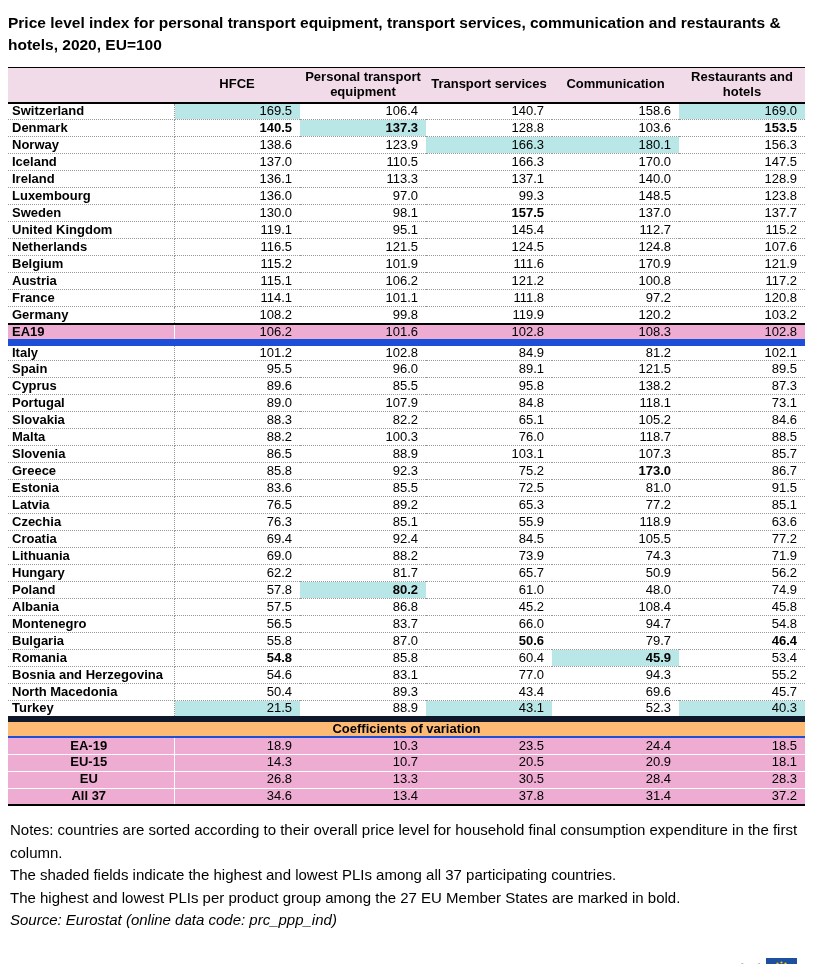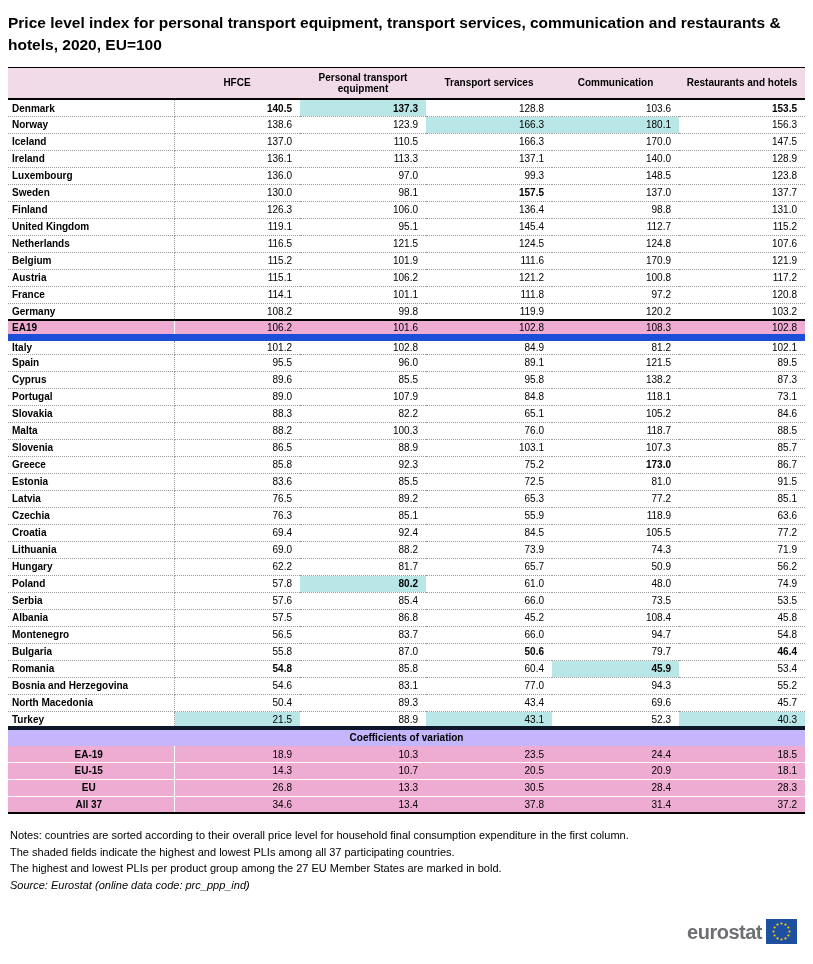--- a/index.html
+++ b/index.html
@@ -18,21 +18,21 @@
     font-family:"Liberation Sans",sans-serif;color:#000;
     overflow:hidden;
   }
   .page{padding:10px 8px 12px 8px;}
   .title{
     font-size:15.5px;font-weight:bold;line-height:1.45;
     margin:2px 0 10px 0;max-width:792px;
   }
   table.pli{
     border-collapse:collapse;width:797px;table-layout:fixed;
-    font-size:10px;
+    font-size:13px;
   }
   table.pli th{
     background:var(--header-pink);
     font-weight:bold;text-align:center;vertical-align:middle;
     border-top:1px solid #000;border-bottom:2px solid #000;
     padding:2px 3px;height:32px;line-height:1.15;
   }
   table.pli td{
     height:17px;padding:0 8px 0 4px;line-height:1.1;
     border-bottom:1px dotted var(--grid-dot);
@@ -40,32 +40,32 @@
   }
   td.country{font-weight:bold;border-right:1px dotted var(--grid-dot);}
   td.value{text-align:right;}
   td.b{font-weight:bold;}
   td.shaded{background:var(--shaded);}
   tr.aggregate td{
     background:var(--row-pink);
     border-top:2px solid #000;border-bottom:7px solid #1d4ed8;
   }
   tr.aggregate td.country{border-right-color:transparent;}
-  tbody.main tr:last-child td{border-bottom:4px solid #0f172a;}
+  tbody.main tr:last-child td{border-bottom:6px solid #0f172a;}
   tr.section-row td{
-    text-align:center;font-weight:bold;background:#c4b5fd;
-    border-bottom:2px solid #c4b5fd;height:17px;padding:0;
+    text-align:center;font-weight:bold;background:#fdba74;
+    border-bottom:2px solid #1d4ed8;height:17px;padding:0;
   }
   tbody.coef td{
     background:var(--row-pink);
     border-bottom:1px dotted #fff;
   }
   tbody.coef td.country{border-right-color:transparent;text-align:center;}
   tbody.coef tr:last-child td{border-bottom:2px solid #000;}
-  .notes{margin:13px 0 0 2px;font-size:11px;line-height:1.5;}
+  .notes{margin:13px 0 0 2px;font-size:15px;line-height:1.5;}
   .notes .src{font-style:italic;}
   .footer{
     display:flex;justify-content:flex-end;align-items:center;
     margin:26px 8px 0 0;gap:4px;
   }
   .logo-text{
     font-size:20px;font-weight:bold;color:var(--logo-gray);
     letter-spacing:-0.5px;line-height:1;
   }
   .logo-flag{display:block;}
@@ -91,20 +91,28 @@
         <th></th>
         <th>HFCE</th>
         <th>Personal transport equipment</th>
         <th>Transport services</th>
         <th>Communication</th>
         <th>Restaurants and hotels</th>
       </tr>
     </thead>
     <tbody class="main" id="rows-main">
         <tr>
+          <td class="country">Switzerland</td>
+          <td class="value shaded">169.5</td>
+          <td class="value">106.4</td>
+          <td class="value">140.7</td>
+          <td class="value">158.6</td>
+          <td class="value shaded">169.0</td>
+        </tr>
+        <tr>
           <td class="country">Denmark</td>
           <td class="value b">140.5</td>
           <td class="value b shaded">137.3</td>
           <td class="value">128.8</td>
           <td class="value">103.6</td>
           <td class="value b">153.5</td>
         </tr>
         <tr>
           <td class="country">Norway</td>
           <td class="value">138.6</td>
@@ -137,28 +145,20 @@
           <td class="value">148.5</td>
           <td class="value">123.8</td>
         </tr>
         <tr>
           <td class="country">Sweden</td>
           <td class="value">130.0</td>
           <td class="value">98.1</td>
           <td class="value b">157.5</td>
           <td class="value">137.0</td>
           <td class="value">137.7</td>
-        </tr>
-        <tr>
-          <td class="country">Finland</td>
-          <td class="value">126.3</td>
-          <td class="value">106.0</td>
-          <td class="value">136.4</td>
-          <td class="value">98.8</td>
-          <td class="value">131.0</td>
         </tr>
         <tr>
           <td class="country">United Kingdom</td>
           <td class="value">119.1</td>
           <td class="value">95.1</td>
           <td class="value">145.4</td>
           <td class="value">112.7</td>
           <td class="value">115.2</td>
         </tr>
         <tr>
@@ -321,28 +321,20 @@
           <td class="value">50.9</td>
           <td class="value">56.2</td>
         </tr>
         <tr>
           <td class="country">Poland</td>
           <td class="value">57.8</td>
           <td class="value b shaded">80.2</td>
           <td class="value">61.0</td>
           <td class="value">48.0</td>
           <td class="value">74.9</td>
-        </tr>
-        <tr>
-          <td class="country">Serbia</td>
-          <td class="value">57.6</td>
-          <td class="value">85.4</td>
-          <td class="value">66.0</td>
-          <td class="value">73.5</td>
-          <td class="value">53.5</td>
         </tr>
         <tr>
           <td class="country">Albania</td>
           <td class="value">57.5</td>
           <td class="value">86.8</td>
           <td class="value">45.2</td>
           <td class="value">108.4</td>
           <td class="value">45.8</td>
         </tr>
         <tr>

